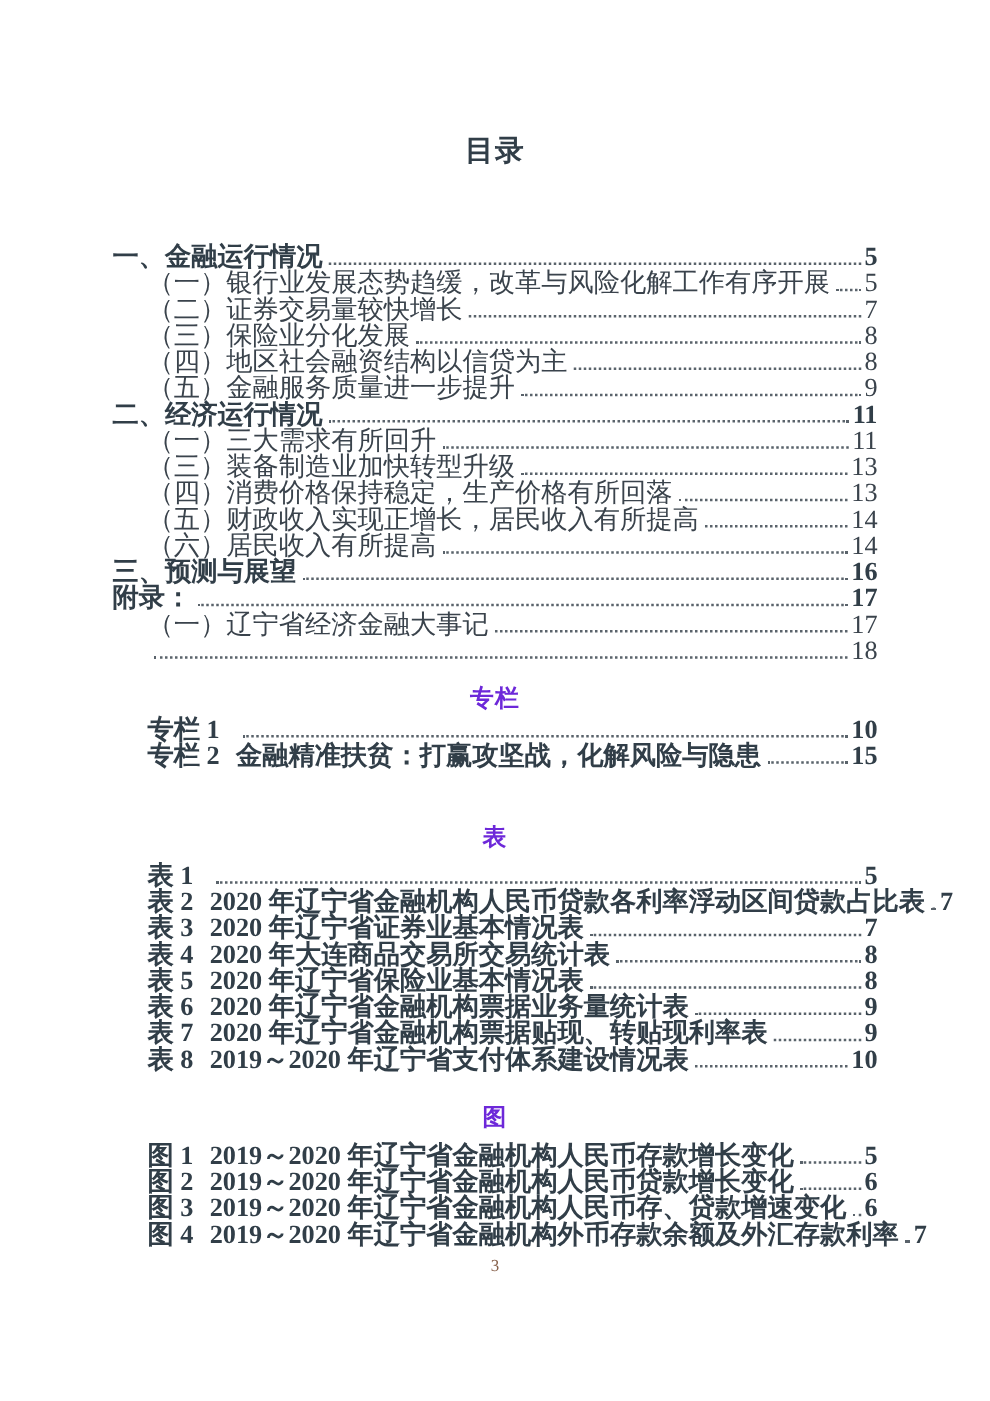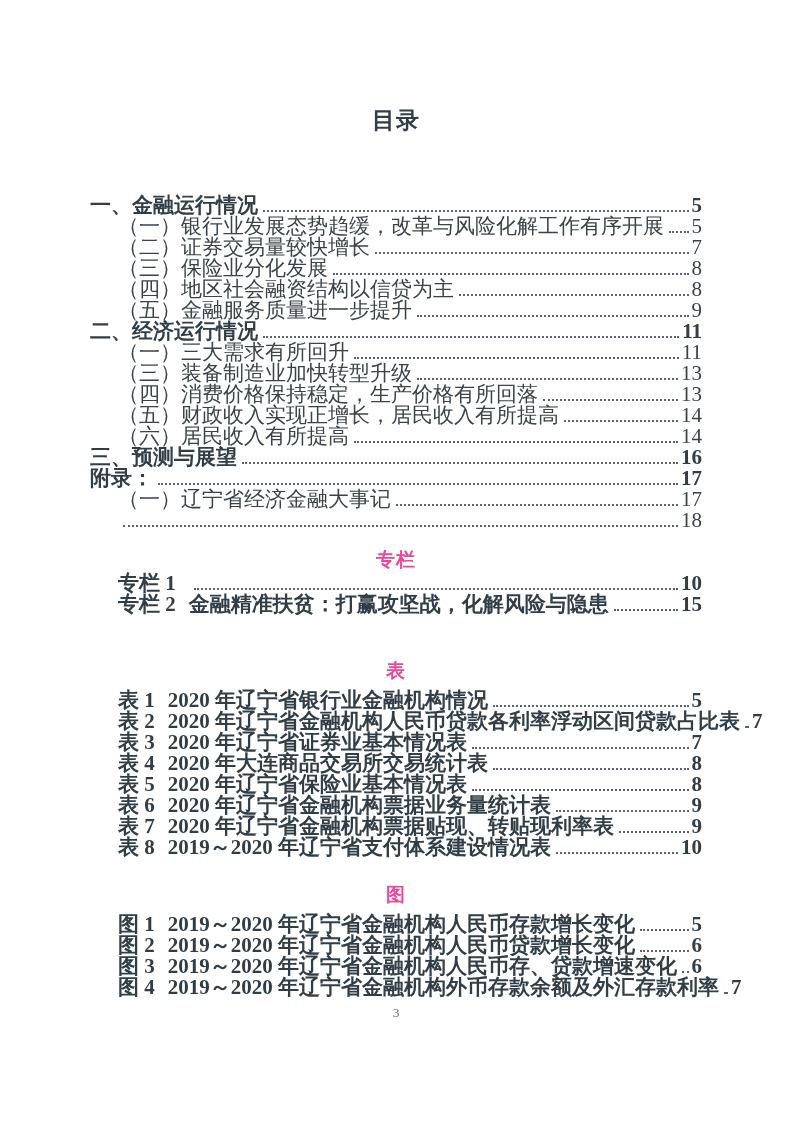--- a/index.html
+++ b/index.html
@@ -23,21 +23,21 @@
     font-weight: bold;
     color: #313e48;
     line-height: 30px;
     margin: 0 0 59px 0;
     letter-spacing: 1px;
   }
   .section-title {
     text-align: center;
     font-size: 19px;
     font-weight: bold;
-    color: #ec4899;
+    color: #6d28d9;
     line-height: 26px;
     margin: 0;
     letter-spacing: 1px;
   }
 
   .row {
     display: flex;
     align-items: baseline;
     height: 21px;
     line-height: 21px;
@@ -174,21 +174,20 @@
           <span class="lbl">金融精准扶贫：打赢攻坚战，化解风险与隐患</span>
           <span class="dots"></span>
           <span class="pg">15</span>
         </div>
     </div>
 
     <h2 class="section-title tables-title">表</h2>
     <div class="tables-block">
       <div class="row l2 b">
           <span class="no">表 1</span>
-          <span class="lbl">2020 年辽宁省银行业金融机构情况</span>
           <span class="dots"></span>
           <span class="pg">5</span>
         </div>
       <div class="row l2 b">
           <span class="no">表 2</span>
           <span class="lbl">2020 年辽宁省金融机构人民币贷款各利率浮动区间贷款占比表</span>
           <span class="dots"></span>
           <span class="pg">7</span>
         </div>
       <div class="row l2 b">

